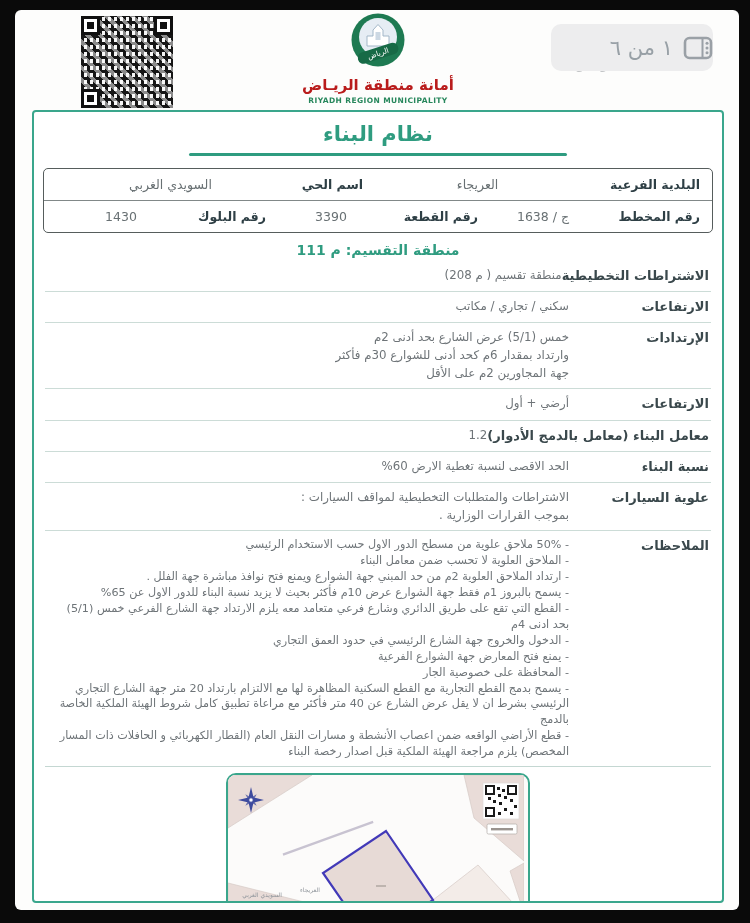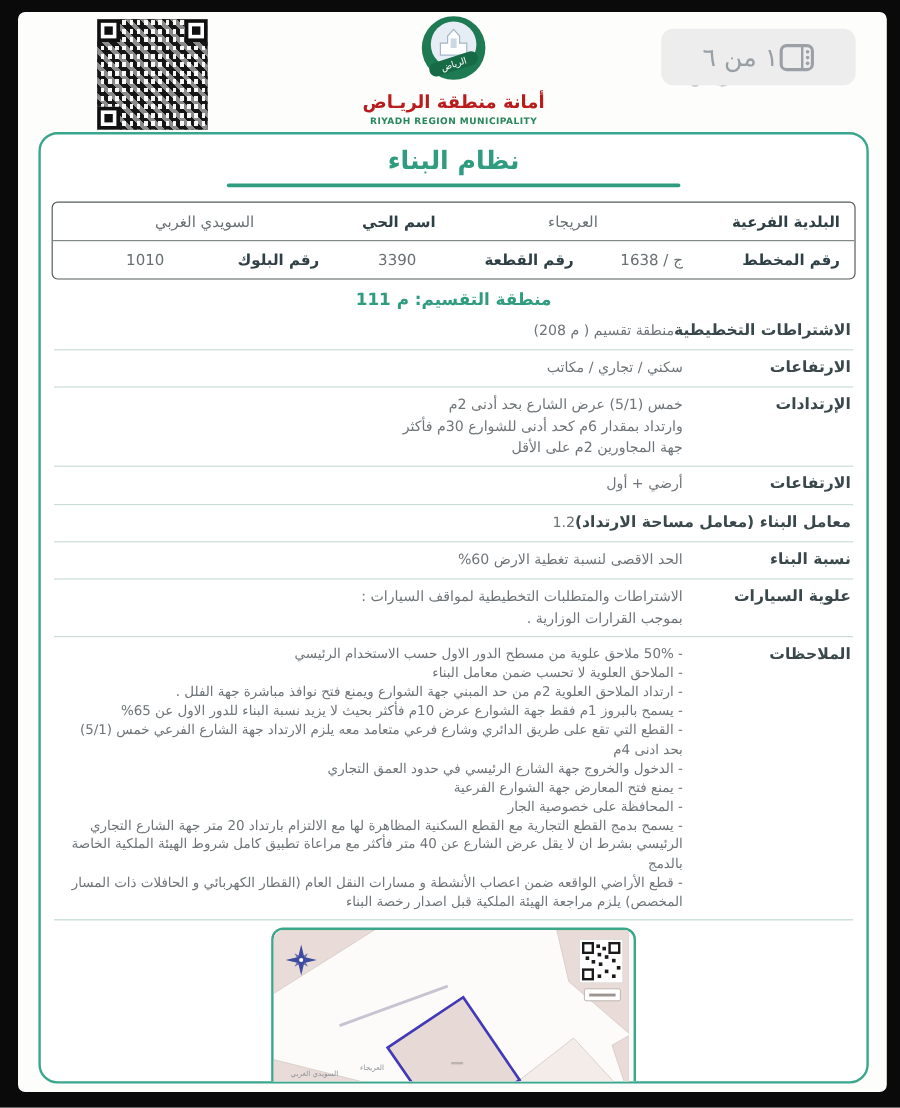--- a/index.html
+++ b/index.html
@@ -20,30 +20,30 @@
       repeating-linear-gradient(0deg,#161616 0 3px,#f6f6f6 3px 7px);
   }
   .fndr{position:absolute;width:19px;height:19px;border:3.5px solid #101010;background:#fff;box-sizing:border-box;}
   .fndr::after{content:"";position:absolute;inset:3px;background:#101010;}
   .fndr.tl{top:0;left:0}.fndr.tr{top:0;right:0}.fndr.bl{bottom:0;left:0}
   .logo{position:absolute;top:2px;left:278px;width:170px;text-align:center;}
   .logo .ar{color:#b91c1c;font-weight:bold;font-size:15px;margin-top:2px;}
   .logo .en{color:#27875c;font-weight:bold;font-size:7.5px;letter-spacing:.4px;margin-top:2px;}
   .pill{
     position:absolute;top:14px;right:26px;width:162px;height:47px;background:#ededee;
-    border-radius:10px;display:flex;direction:rtl;align-items:center;justify-content:center;
-    color:#98a0a6;font-size:21px;z-index:2;
+    border-radius:10px;display:flex;direction:rtl;align-items:center;
+    gap:10px;color:#98a0a6;font-size:21px;z-index:2;
   }
   .watermark{
     position:absolute;top:47px;right:42px;color:#c3c5c7;font-weight:bold;font-size:12.5px;z-index:1;
   }
   
   .card{
     position:absolute;left:17px;right:15px;top:100px;bottom:7px;background:#ffffff;
-    border:2px solid #3aa68c;border-radius:16px;overflow:hidden;
+    border:2px solid #3aa68c;border-radius:4px;overflow:hidden;
   }
   .doc-title{margin-top:10px;text-align:center;font-size:21px;font-weight:bold;color:#2f9c80;}
   .title-rule{width:378px;height:3px;background:#2f9c80;margin:7px auto 12px;border-radius:2px;}
   .info-table{
     margin:0 9px;border:1.5px solid #565d5c;border-radius:5px;direction:rtl;
     font-size:12.5px;background:#fff;
   }
   .info-row{display:flex;align-items:center;padding:4px 12px;min-height:23px;}
   .info-row + .info-row{border-top:1px solid #818888;}
   .ilbl{font-weight:bold;color:#2e3f45;white-space:nowrap;}
@@ -113,21 +113,21 @@
         <span class="ival">العريجاء</span>
         <span class="ilbl" style="width:78px">اسم الحي</span>
         <span class="ival">السويدي الغربي</span>
       </div>
       <div class="info-row">
         <span class="ilbl" style="width:92px">رقم المخطط</span>
         <span class="ival num">1638 / ج</span>
         <span class="ilbl" style="width:82px">رقم القطعة</span>
         <span class="ival num">3390</span>
         <span class="ilbl" style="width:80px">رقم البلوك</span>
-        <span class="ival num">1010</span>
+        <span class="ival num">1430</span>
       </div>
     </div>
 
     <div class="zone">منطقة التقسيم: م 111</div>
 
     <div class="rows">
       <div class="frow">
         <span class="lbl">الاشتراطات التخطيطية</span>
         <span class="val">منطقة تقسيم ( م 208)</span>
       </div>
@@ -139,21 +139,21 @@
         <span class="lbl">الإرتدادات</span>
         <span class="val">خمس (5/1) عرض الشارع بحد أدنى 2م
 وارتداد بمقدار 6م كحد أدنى للشوارع 30م فأكثر
 جهة المجاورين 2م على الأقل</span>
       </div>
       <div class="frow">
         <span class="lbl">الارتفاعات</span>
         <span class="val">أرضي + أول</span>
       </div>
       <div class="frow">
-        <span class="lbl">معامل البناء (معامل مساحة الارتداد)</span>
+        <span class="lbl">معامل البناء (معامل بالدمج الأدوار)</span>
         <span class="val num">1.2</span>
       </div>
       <div class="frow">
         <span class="lbl">نسبة البناء</span>
         <span class="val">الحد الاقصى لنسبة تغطية الارض 60%</span>
       </div>
       <div class="frow">
         <span class="lbl">علوية السيارات</span>
         <span class="val">الاشتراطات والمتطلبات التخطيطية لمواقف السيارات :
 بموجب القرارات الوزارية .</span>

